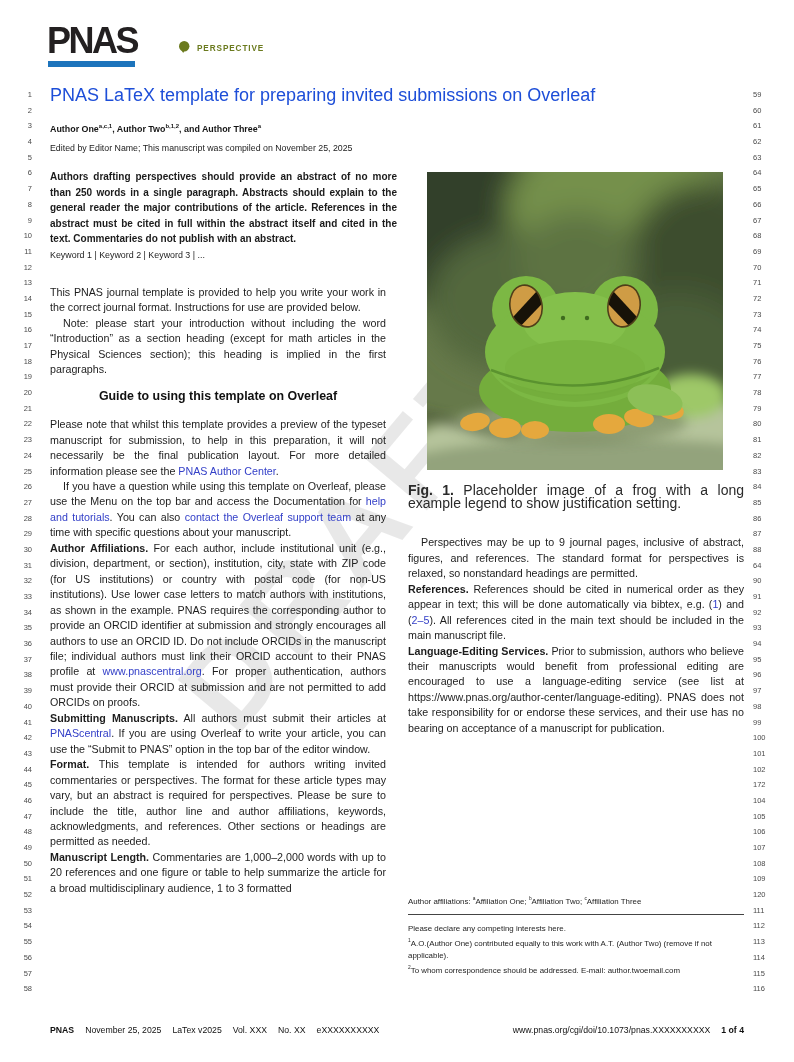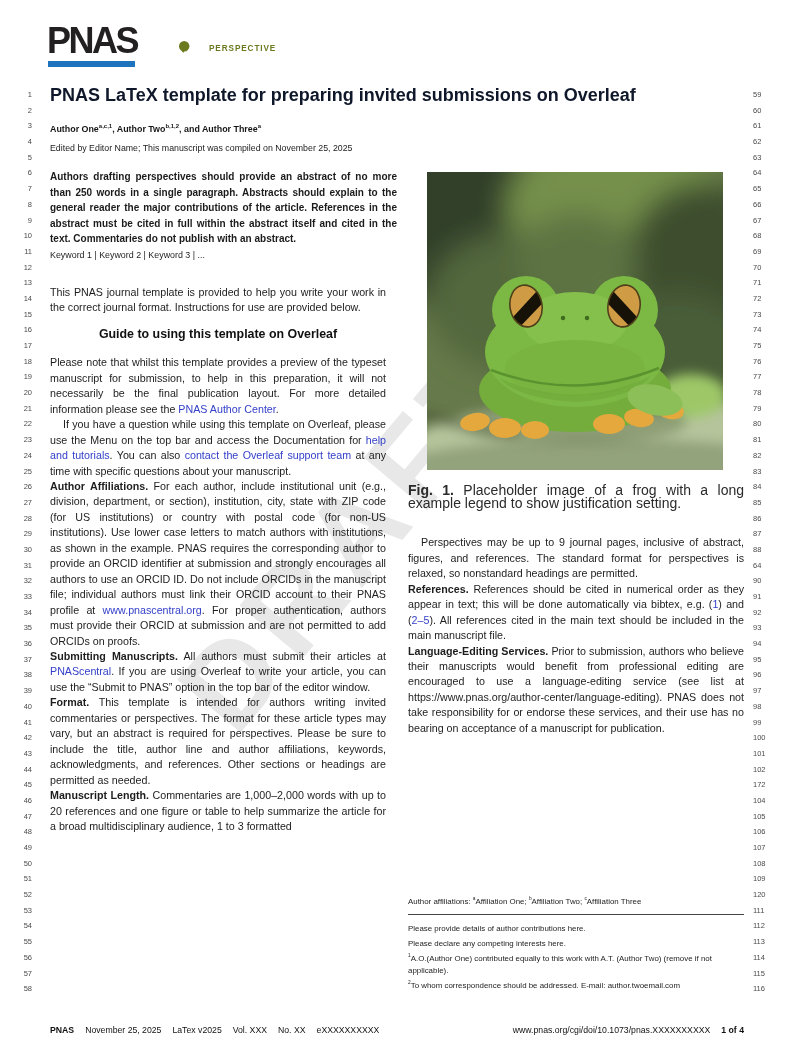--- a/index.html
+++ b/index.html
@@ -11,25 +11,25 @@
     transform:rotate(-50deg);pointer-events:none;user-select:none;}
   
   .linenos{position:absolute;top:87px;font-size:7.5px;color:#4a4a4a;}
   .linenos-left{left:16px;width:16px;text-align:right;}
   .linenos-right{left:753px;width:18px;text-align:left;}
   .lineno{height:15.7px;line-height:15.7px;}
   
   .pnas-logo{position:absolute;left:47px;top:20px;font-size:36px;font-weight:bold;
     letter-spacing:-2.5px;color:#232021;}
   .pnas-bar{position:absolute;left:48px;top:61px;width:87px;height:6px;background:#1d74bc;}
-  .badge{position:absolute;left:178px;top:39px;display:flex;align-items:center;gap:18px;}
+  .badge{position:absolute;left:178px;top:39px;display:flex;align-items:center;gap:6px;}
   .badge-label{font-size:8.2px;font-weight:bold;letter-spacing:0.9px;color:#6b7a1e;}
   
-  .title{position:absolute;left:50px;top:85px;width:692px;font-size:18px;font-weight:bold;
-    color:#0f172a;}
+  .title{position:absolute;left:50px;top:85px;width:692px;font-size:18px;font-weight:normal;
+    color:#1d4ed8;}
   .authors{position:absolute;left:50px;top:124px;font-size:8.9px;font-weight:bold;color:#161616;}
   .authors .seg-s{font-size:6px;}
   .edited{position:absolute;left:50px;top:143px;font-size:8.8px;color:#222;}
   .abstract{position:absolute;left:50px;top:169px;width:347px;font-size:10px;font-weight:bold;
     line-height:15.6px;text-align:justify;color:#1b1b1b;}
   .keywords{position:absolute;left:50px;top:250px;font-size:8.9px;color:#222;}
   
   .col{position:absolute;width:336px;font-size:10.7px;line-height:15.45px;
     text-align:justify;color:#1d1d1d;}
   .col-left{left:50px;top:285px;}
@@ -266,40 +266,40 @@
           <ellipse cx="212" cy="246" rx="15" ry="9" transform="rotate(8 212 246)"></ellipse>
           <ellipse cx="243" cy="238" rx="14" ry="9" transform="rotate(14 243 238)"></ellipse>
         </g>
         <ellipse cx="228" cy="228" rx="28" ry="15" fill="#8cbf57" transform="rotate(12 228 228)"></ellipse>
       </g>
     </svg>
   </div>
 
   <div class="col col-left">
     <p><span class="seg-t">This PNAS journal template is provided to help you write your work in the correct journal format.  Instructions for use are provided below.</span></p>
+    <p class="indent"><span class="seg-t">Note: please start your introduction without including the word “Introduction” as a section heading (except for math articles in the Physical Sciences section); this heading is implied in the first paragraphs.</span></p>
     <h2 class="section">Guide to using this template on Overleaf</h2>
     <p><span class="seg-t">Please note that whilst this template provides a preview of the typeset manuscript for submission, to help in this preparation, it will not necessarily be the final publication layout.  For more detailed information please see the </span><span class="seg-l">PNAS Author Center</span><span class="seg-t">.</span></p>
     <p class="indent"><span class="seg-t">If you have a question while using this template on Overleaf, please use the Menu on the top bar and access the Documentation for </span><span class="seg-l">help and tutorials</span><span class="seg-t">.  You can also </span><span class="seg-l">contact the Overleaf support team</span><span class="seg-t"> at any time with specific questions about your manuscript.</span></p>
     <p class="sec"><span class="seg-b">Author Affiliations.</span><span class="seg-t">  For each author, include institutional unit (e.g., division, department, or section), institution, city, state with ZIP code (for US institutions) or country with postal code (for non-US institutions).  Use lower case letters to match authors with institutions, as shown in the example.  PNAS requires the corresponding author to provide an ORCID identifier at submission and strongly encourages all authors to use an ORCID ID. Do not include ORCIDs in the manuscript file; individual authors must link their ORCID account to their PNAS profile at </span><span class="seg-l">www.pnascentral.org</span><span class="seg-t">. For proper authentication, authors must provide their ORCID at submission and are not permitted to add ORCIDs on proofs.</span></p>
     <p class="sec"><span class="seg-b">Submitting Manuscripts.</span><span class="seg-t">  All authors must submit their articles at </span><span class="seg-l">PNAScentral</span><span class="seg-t">. If you are using Overleaf to write your article, you can use the “Submit to PNAS” option in the top bar of the editor window.</span></p>
     <p class="sec"><span class="seg-b">Format.</span><span class="seg-t">  This template is intended for authors writing invited commentaries or perspectives. The format for these article types may vary, but an abstract is required for perspectives. Please be sure to include the title, author line and author affiliations, keywords, acknowledgments, and references. Other sections or headings are permitted as needed.</span></p>
     <p class="sec"><span class="seg-b">Manuscript Length.</span><span class="seg-t">  Commentaries are 1,000–2,000 words with up to 20 references and one figure or table to help summarize the article for a broad multidisciplinary audience, 1 to 3 formatted</span></p>
   </div>
 
   <div class="col col-right">
     <div class="caption"><span class="seg-b">Fig. 1.</span><span class="seg-t">  Placeholder image of a frog with a long example legend to show justification setting.</span></div>
     <p class="indent"><span class="seg-t">Perspectives may be up to 9 journal pages, inclusive of abstract, figures, and references. The standard format for perspectives is relaxed, so nonstandard headings are permitted.</span></p>
     <p class="sec"><span class="seg-b">References.</span><span class="seg-t">  References should be cited in numerical order as they appear in text; this will be done automatically via bibtex, e.g. (</span><span class="seg-l">1</span><span class="seg-t">) and (</span><span class="seg-l">2–5</span><span class="seg-t">). All references cited in the main text should be included in the main manuscript file.</span></p>
     <p class="sec"><span class="seg-b">Language-Editing Services.</span><span class="seg-t">  Prior to submission, authors who believe their manuscripts would benefit from professional editing are encouraged to use a language-editing service (see list at https://www.pnas.org/author-center/language-editing). PNAS does not take responsibility for or endorse these services, and their use has no bearing on acceptance of a manuscript for publication.</span></p>
   </div>
 
   <div class="footnotes">
     <p><span class="seg-t">Author affiliations: </span><span class="seg-s">a</span><span class="seg-t">Affiliation One; </span><span class="seg-s">b</span><span class="seg-t">Affiliation Two; </span><span class="seg-s">c</span><span class="seg-t">Affiliation Three</span></p>
     <hr class="fn-rule">
-    <p>Please provide details of author contributions here.</p>
     <p>Please declare any competing interests here.</p>
     <p><span class="seg-s">1</span><span class="seg-t">A.O.(Author One) contributed equally to this work with A.T. (Author Two) (remove if not applicable).</span></p>
     <p><span class="seg-s">2</span><span class="seg-t">To whom correspondence should be addressed.  E-mail: author.twoemail.com</span></p>
   </div>
 
   <div class="footer">
     <div class="grp">
       <span class="b">PNAS</span>
       <span>November 25, 2025</span>
       <span>LaTex v2025</span>

